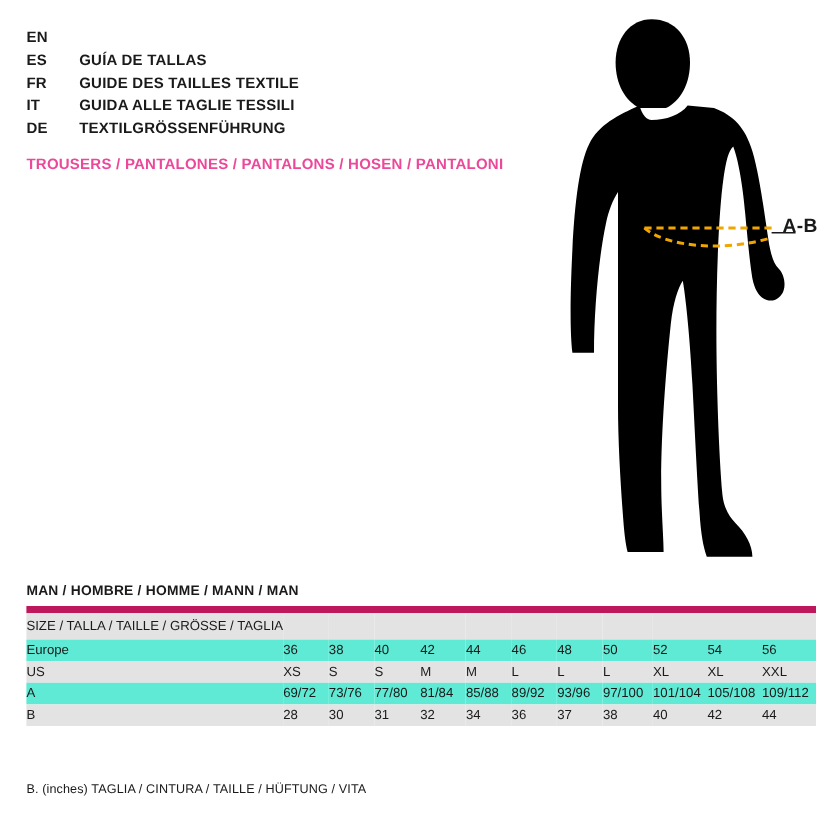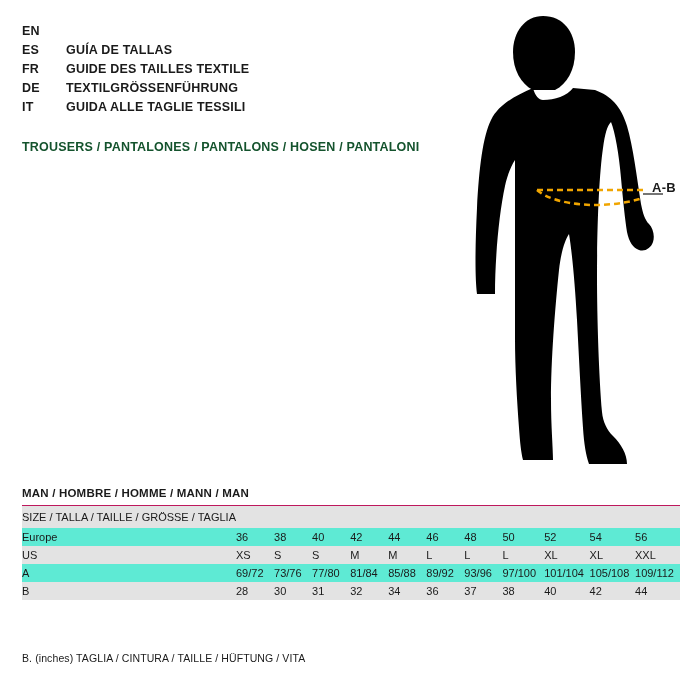--- a/index.html
+++ b/index.html
@@ -49,59 +49,58 @@
     color: #1a1a1a;
     text-transform: uppercase;
   }
   .garment-line {
     position: absolute;
     left: 22px;
     top: 130px;
     font-size: 12.5px;
     font-weight: bold;
     letter-spacing: 0.2px;
-    color: #14532d;
-    margin-top: 10px;
+    color: #ec4899;
   }
 
   
   .figure-wrap {
     position: absolute;
     left: 455px;
     top: 8px;
     width: 230px;
     height: 470px;
   }
   .figure-wrap svg {
     display: block;
   }
   .measure-label {
     position: absolute;
     left: 652px;
     top: 180px;
-    font-size: 13px;
+    font-size: 16px;
     font-weight: bold;
     color: #1a1a1a;
     letter-spacing: 0.3px;
   }
 
   
   .table-area {
     position: absolute;
     left: 22px;
     top: 487px;
     width: 658px;
   }
   .man-line {
     font-size: 11.5px;
     font-weight: bold;
     letter-spacing: 0.2px;
     color: #1a1a1a;
     padding-bottom: 6px;
-    border-bottom: 1px solid #be185d;
+    border-bottom: 6px solid #be185d;
   }
   table.size-table {
     width: 100%;
     border-collapse: collapse;
     font-size: 11px;
     margin-top: 0;
   }
   table.size-table td {
     padding: 3px 0 3px 0;
     text-align: left;
@@ -150,26 +149,26 @@
     </div>
     <div class="lang-row">
       <span class="lang-code">ES</span>
       <span class="lang-title">GUÍA DE TALLAS</span>
     </div>
     <div class="lang-row">
       <span class="lang-code">FR</span>
       <span class="lang-title">GUIDE DES TAILLES TEXTILE</span>
     </div>
     <div class="lang-row">
+      <span class="lang-code">IT</span>
+      <span class="lang-title">GUIDA ALLE TAGLIE TESSILI</span>
+    </div>
+    <div class="lang-row">
       <span class="lang-code">DE</span>
       <span class="lang-title">TEXTILGRÖSSENFÜHRUNG</span>
-    </div>
-    <div class="lang-row">
-      <span class="lang-code">IT</span>
-      <span class="lang-title">GUIDA ALLE TAGLIE TESSILI</span>
     </div>
   </div>
 
   <div class="garment-line">TROUSERS / PANTALONES / PANTALONS / HOSEN / PANTALONI</div>
 
   <div class="figure-wrap">
     <svg width="230" height="470" viewBox="0 0 230 470" xmlns="http://www.w3.org/2000/svg">
       <g>
 
         <path fill="#000000" d="M88,8 C70,8 58,24 58,44 C58,62 66,76 78,82 L100,82 C112,76 120,62 120,44 C120,24 108,8 88,8 Z"></path>

